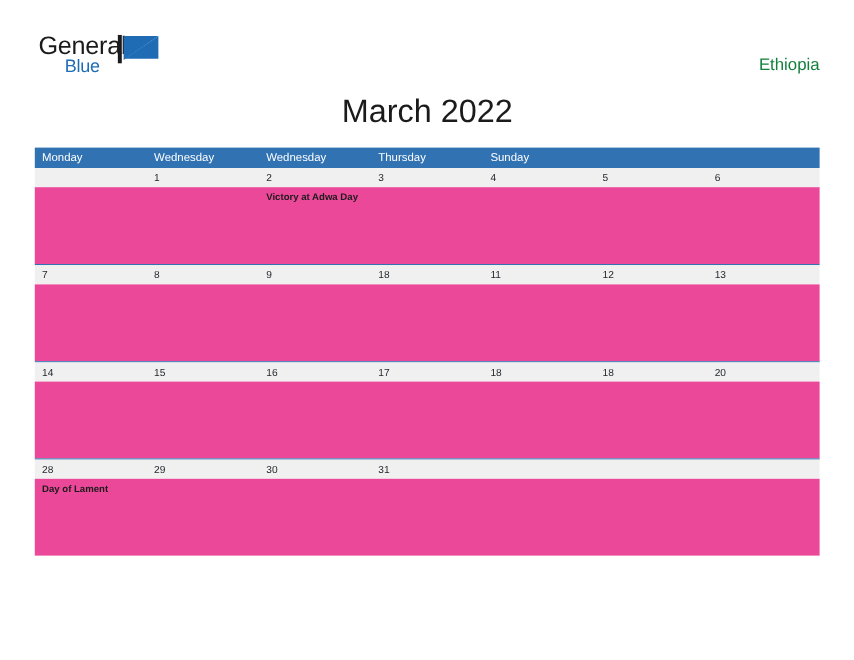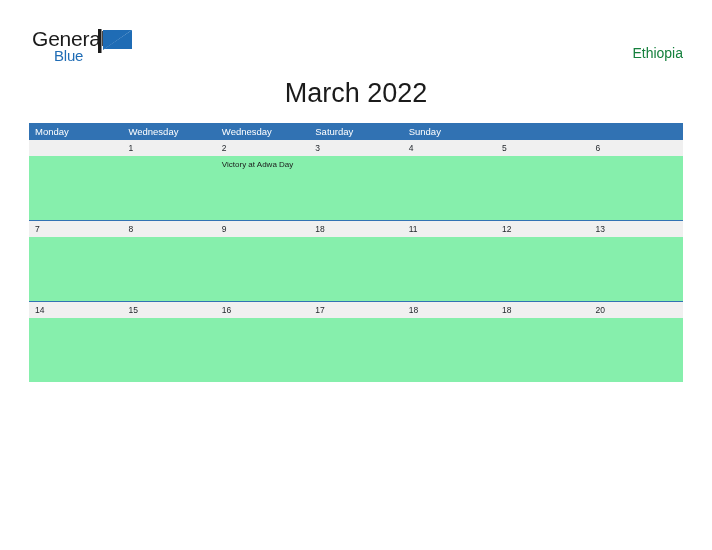--- a/index.html
+++ b/index.html
@@ -135,21 +135,22 @@
     color: #24292e;
     padding-left: 6px;
     box-sizing: border-box;
     font-family: "Liberation Sans", sans-serif;
   }
 
   .week-body {
     display: flex;
     width: 654px;
     height: 64px;
-    background: #86efac;
+    background: #ec4899;
+    font-weight: bold;
   }
   .body-cell {
     width: 93.43px;
     height: 64px;
     padding: 3px 6px 0 6px;
     box-sizing: border-box;
   }
   .event {
     font-size: 8px;
     line-height: 11.5px;
@@ -180,21 +181,21 @@
     <div class="cal-title">March 2022</div>
 
     <div class="region">Ethiopia</div>
   </div>
 
   <div class="calendar">
     <div class="dow-row" id="dow-row">
         <div class="dow-cell">Monday</div>
         <div class="dow-cell">Wednesday</div>
         <div class="dow-cell">Wednesday</div>
-        <div class="dow-cell">Saturday</div>
+        <div class="dow-cell">Thursday</div>
         <div class="dow-cell">Sunday</div>
       </div>
     <div id="weeks-container">
         <div class="week">
           <div class="week-dates">
             <div class="date-cell"></div>
             <div class="date-cell">1</div>
             <div class="date-cell">2</div>
             <div class="date-cell">3</div>
             <div class="date-cell">4</div>
@@ -246,16 +247,38 @@
           <div class="week-body">
             <div class="body-cell"></div>
             <div class="body-cell"></div>
             <div class="body-cell"></div>
             <div class="body-cell"></div>
             <div class="body-cell"></div>
             <div class="body-cell"></div>
             <div class="body-cell"></div>
           </div>
         </div>
+        <div class="week">
+          <div class="week-dates">
+            <div class="date-cell">28</div>
+            <div class="date-cell">29</div>
+            <div class="date-cell">30</div>
+            <div class="date-cell">31</div>
+            <div class="date-cell"></div>
+            <div class="date-cell"></div>
+            <div class="date-cell"></div>
+          </div>
+          <div class="week-body">
+            <div class="body-cell">
+              <div class="event">Day of Lament</div>
+            </div>
+            <div class="body-cell"></div>
+            <div class="body-cell"></div>
+            <div class="body-cell"></div>
+            <div class="body-cell"></div>
+            <div class="body-cell"></div>
+            <div class="body-cell"></div>
+          </div>
+        </div>
       </div>
   </div>
 
 </div>
 
 </body></html>

